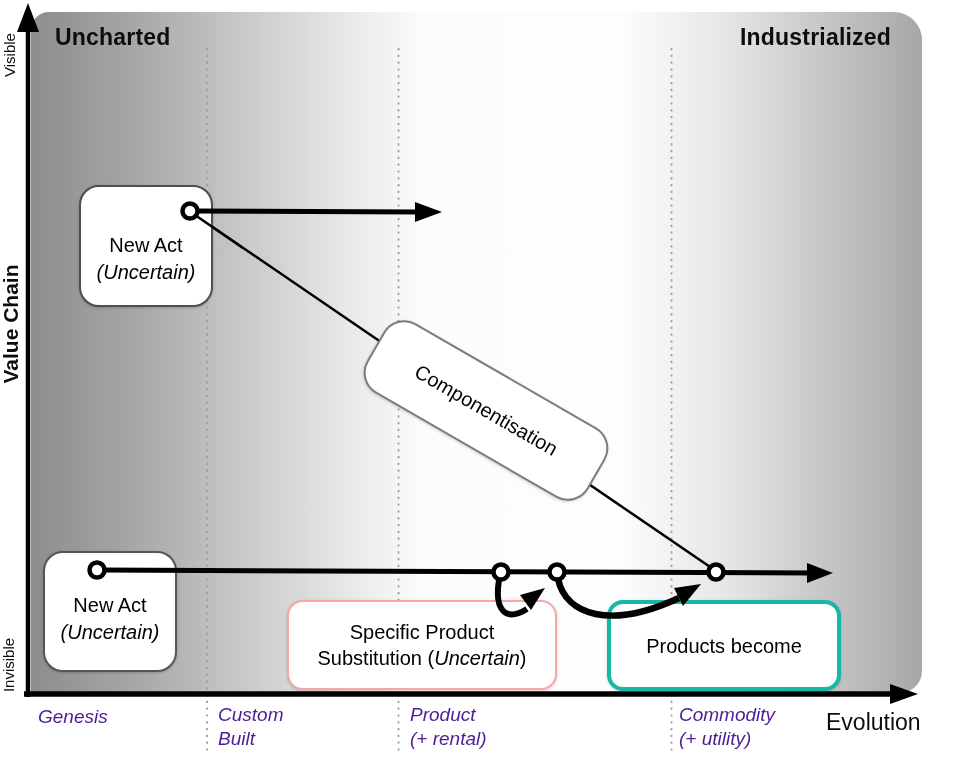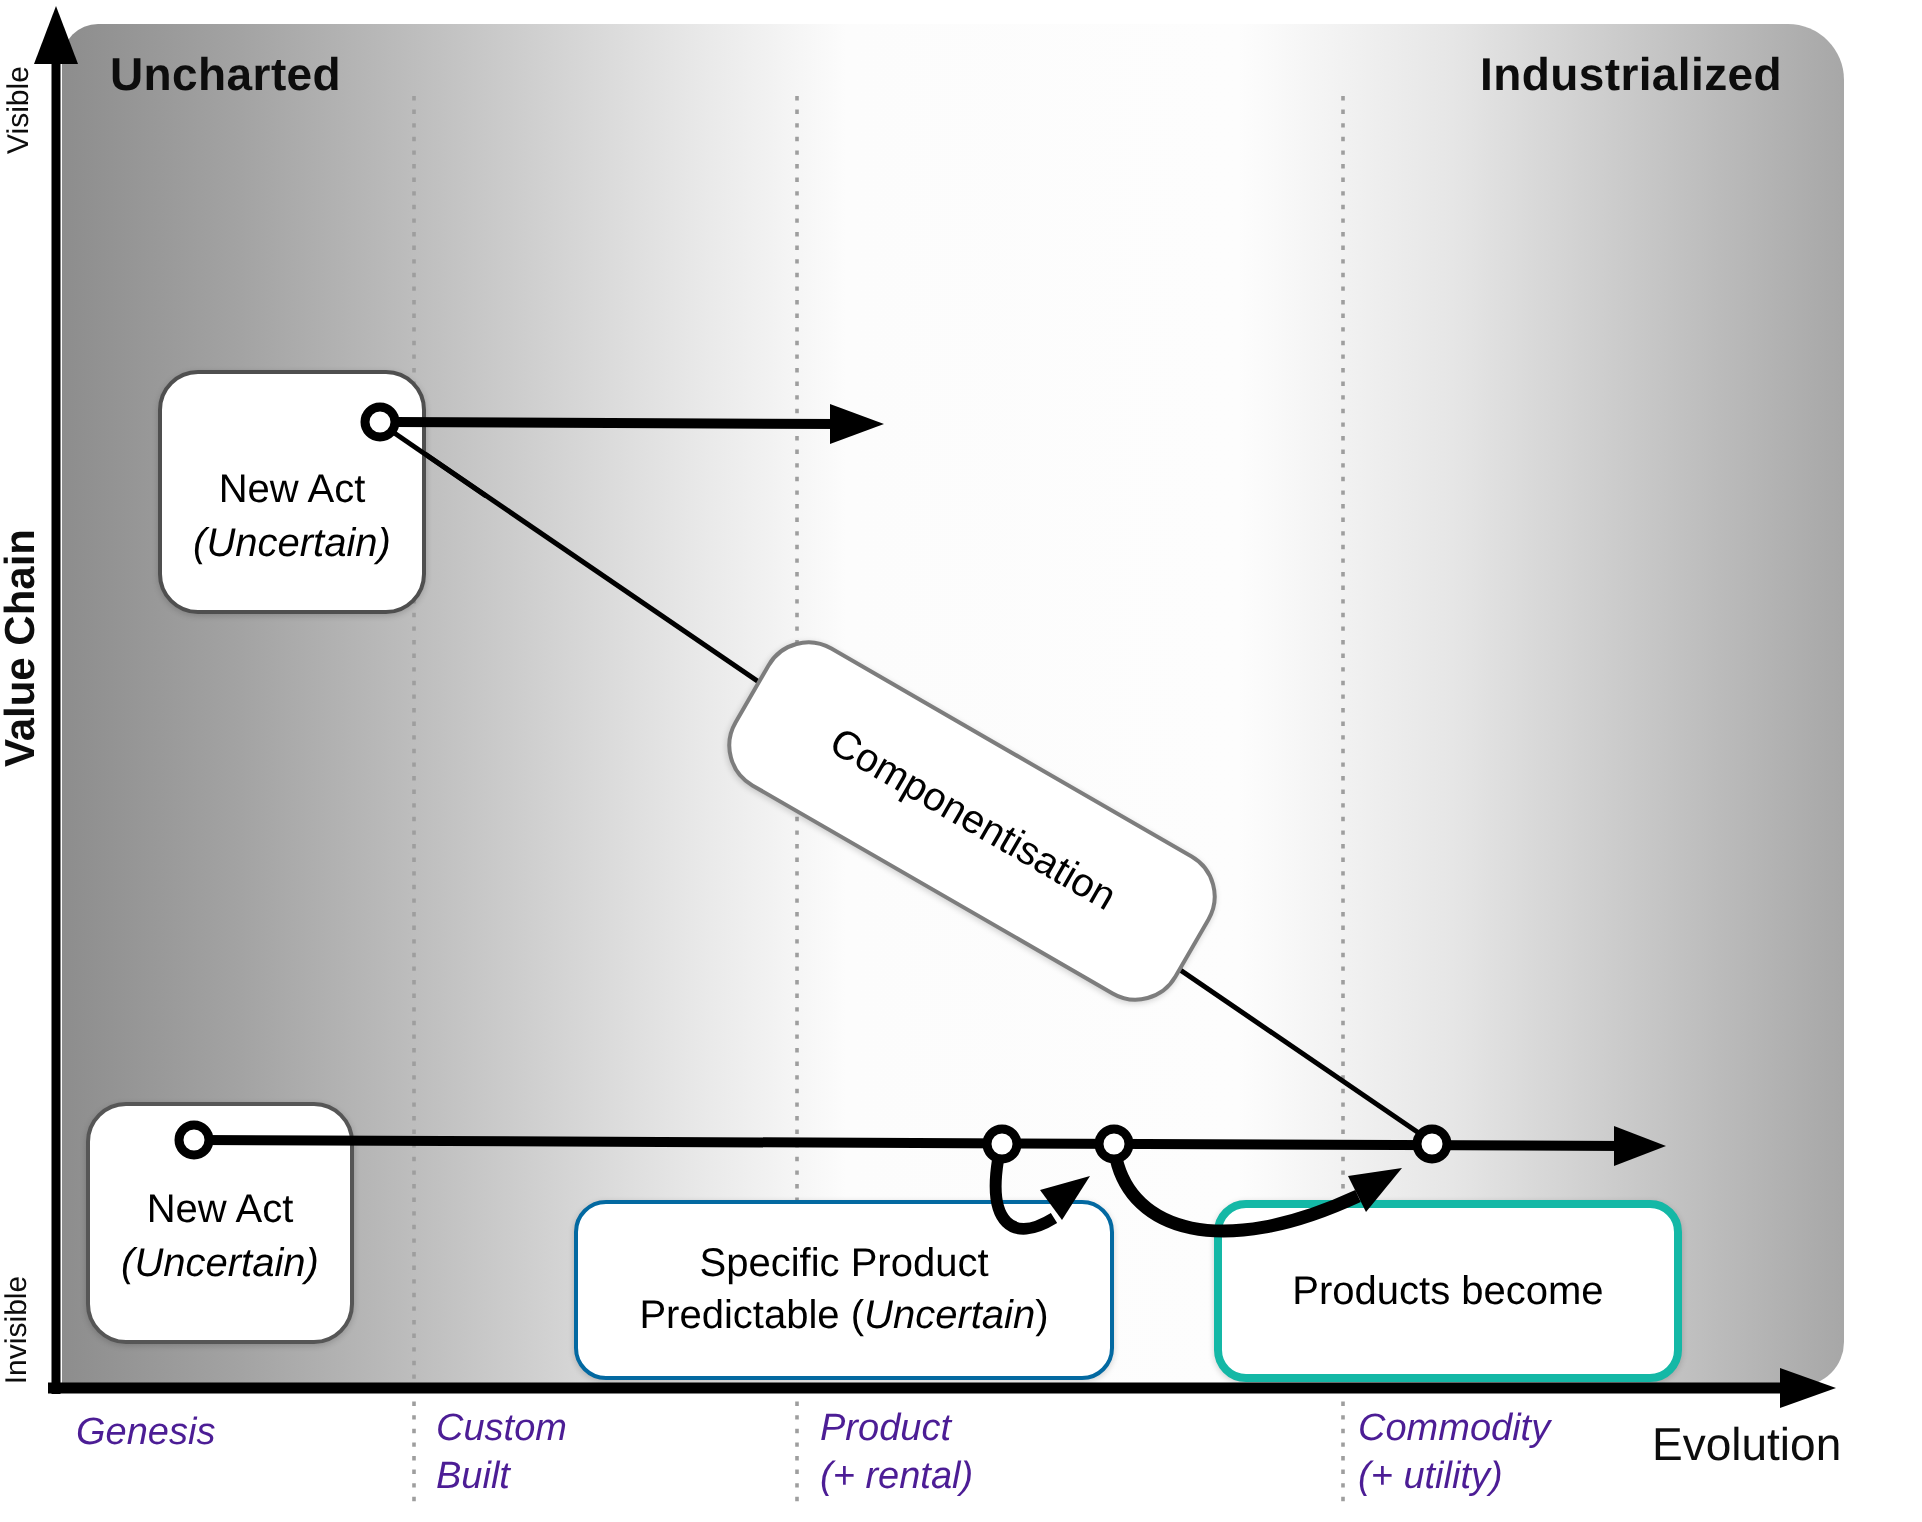--- a/index.html
+++ b/index.html
@@ -32,21 +32,21 @@
 
   
   .node {
     position:absolute; z-index:2; background:#fff; color:#000;
     display:flex; flex-direction:column; align-items:center; justify-content:center;
     text-align:center; box-shadow:0 1px 3px rgba(0,0,0,0.18);
   }
   .node .it { font-style:italic; }
   #box-new-act-top    { left:79px;  top:185px; width:134px; height:122px; border:2px solid #4f4f4f; border-radius:20px; font-size:20px; line-height:27px; padding-top:26px; box-sizing:border-box; }
   #box-new-act-bottom { left:43px;  top:551px; width:134px; height:121px; border:2px solid #565656; border-radius:20px; font-size:20px; line-height:27px; padding-top:14px; box-sizing:border-box; }
-  #box-specific       { left:287px; top:600px; width:266px; height:86px;  border:2px solid #0369a1; border-radius:16px; font-size:20px; line-height:26px; }
+  #box-specific       { left:287px; top:600px; width:266px; height:86px;  border:2px solid #fca5a5; border-radius:16px; font-size:20px; line-height:26px; }
   #box-products       { left:607px; top:600px; width:226px; height:83px;  border:4px solid #14b8a6; border-radius:16px; font-size:20px; line-height:26px;align-items:center; }
   #box-componentisation {
     left:358px; top:370px; width:252px; height:77px;
     border:2.5px solid #7d7d7d; border-radius:24px;
     transform:rotate(30deg); font-size:20px;
   }
 
   
   .stage-label { position:absolute; z-index:2; font-style:italic; font-size:19px; line-height:24px; color:#4c1d95; white-space:nowrap; }
   #stage-0 { left:38px;  top:705px; }
@@ -87,21 +87,21 @@
     <span>Componentisation</span>
   </div>
 
   <div class="node" id="box-new-act-bottom">
     <span>New Act</span>
     <span class="it">(Uncertain)</span>
   </div>
 
   <div class="node" id="box-specific">
     <span>Specific Product</span>
-    <span><span>Predictable (</span><span class="it">Uncertain</span><span>)</span></span>
+    <span><span>Substitution (</span><span class="it">Uncertain</span><span>)</span></span>
   </div>
 
   <div class="node" id="box-products">
     <span>Products become</span>
   </div>
 
   <svg id="overlay-layer" class="layer" width="961" height="761" viewBox="0 0 961 761">
 
     <line x1="28" y1="10" x2="28" y2="697" stroke="#000" stroke-width="4.5"></line>
     <polygon points="28,3 17,32 39,32" fill="#000"></polygon>

